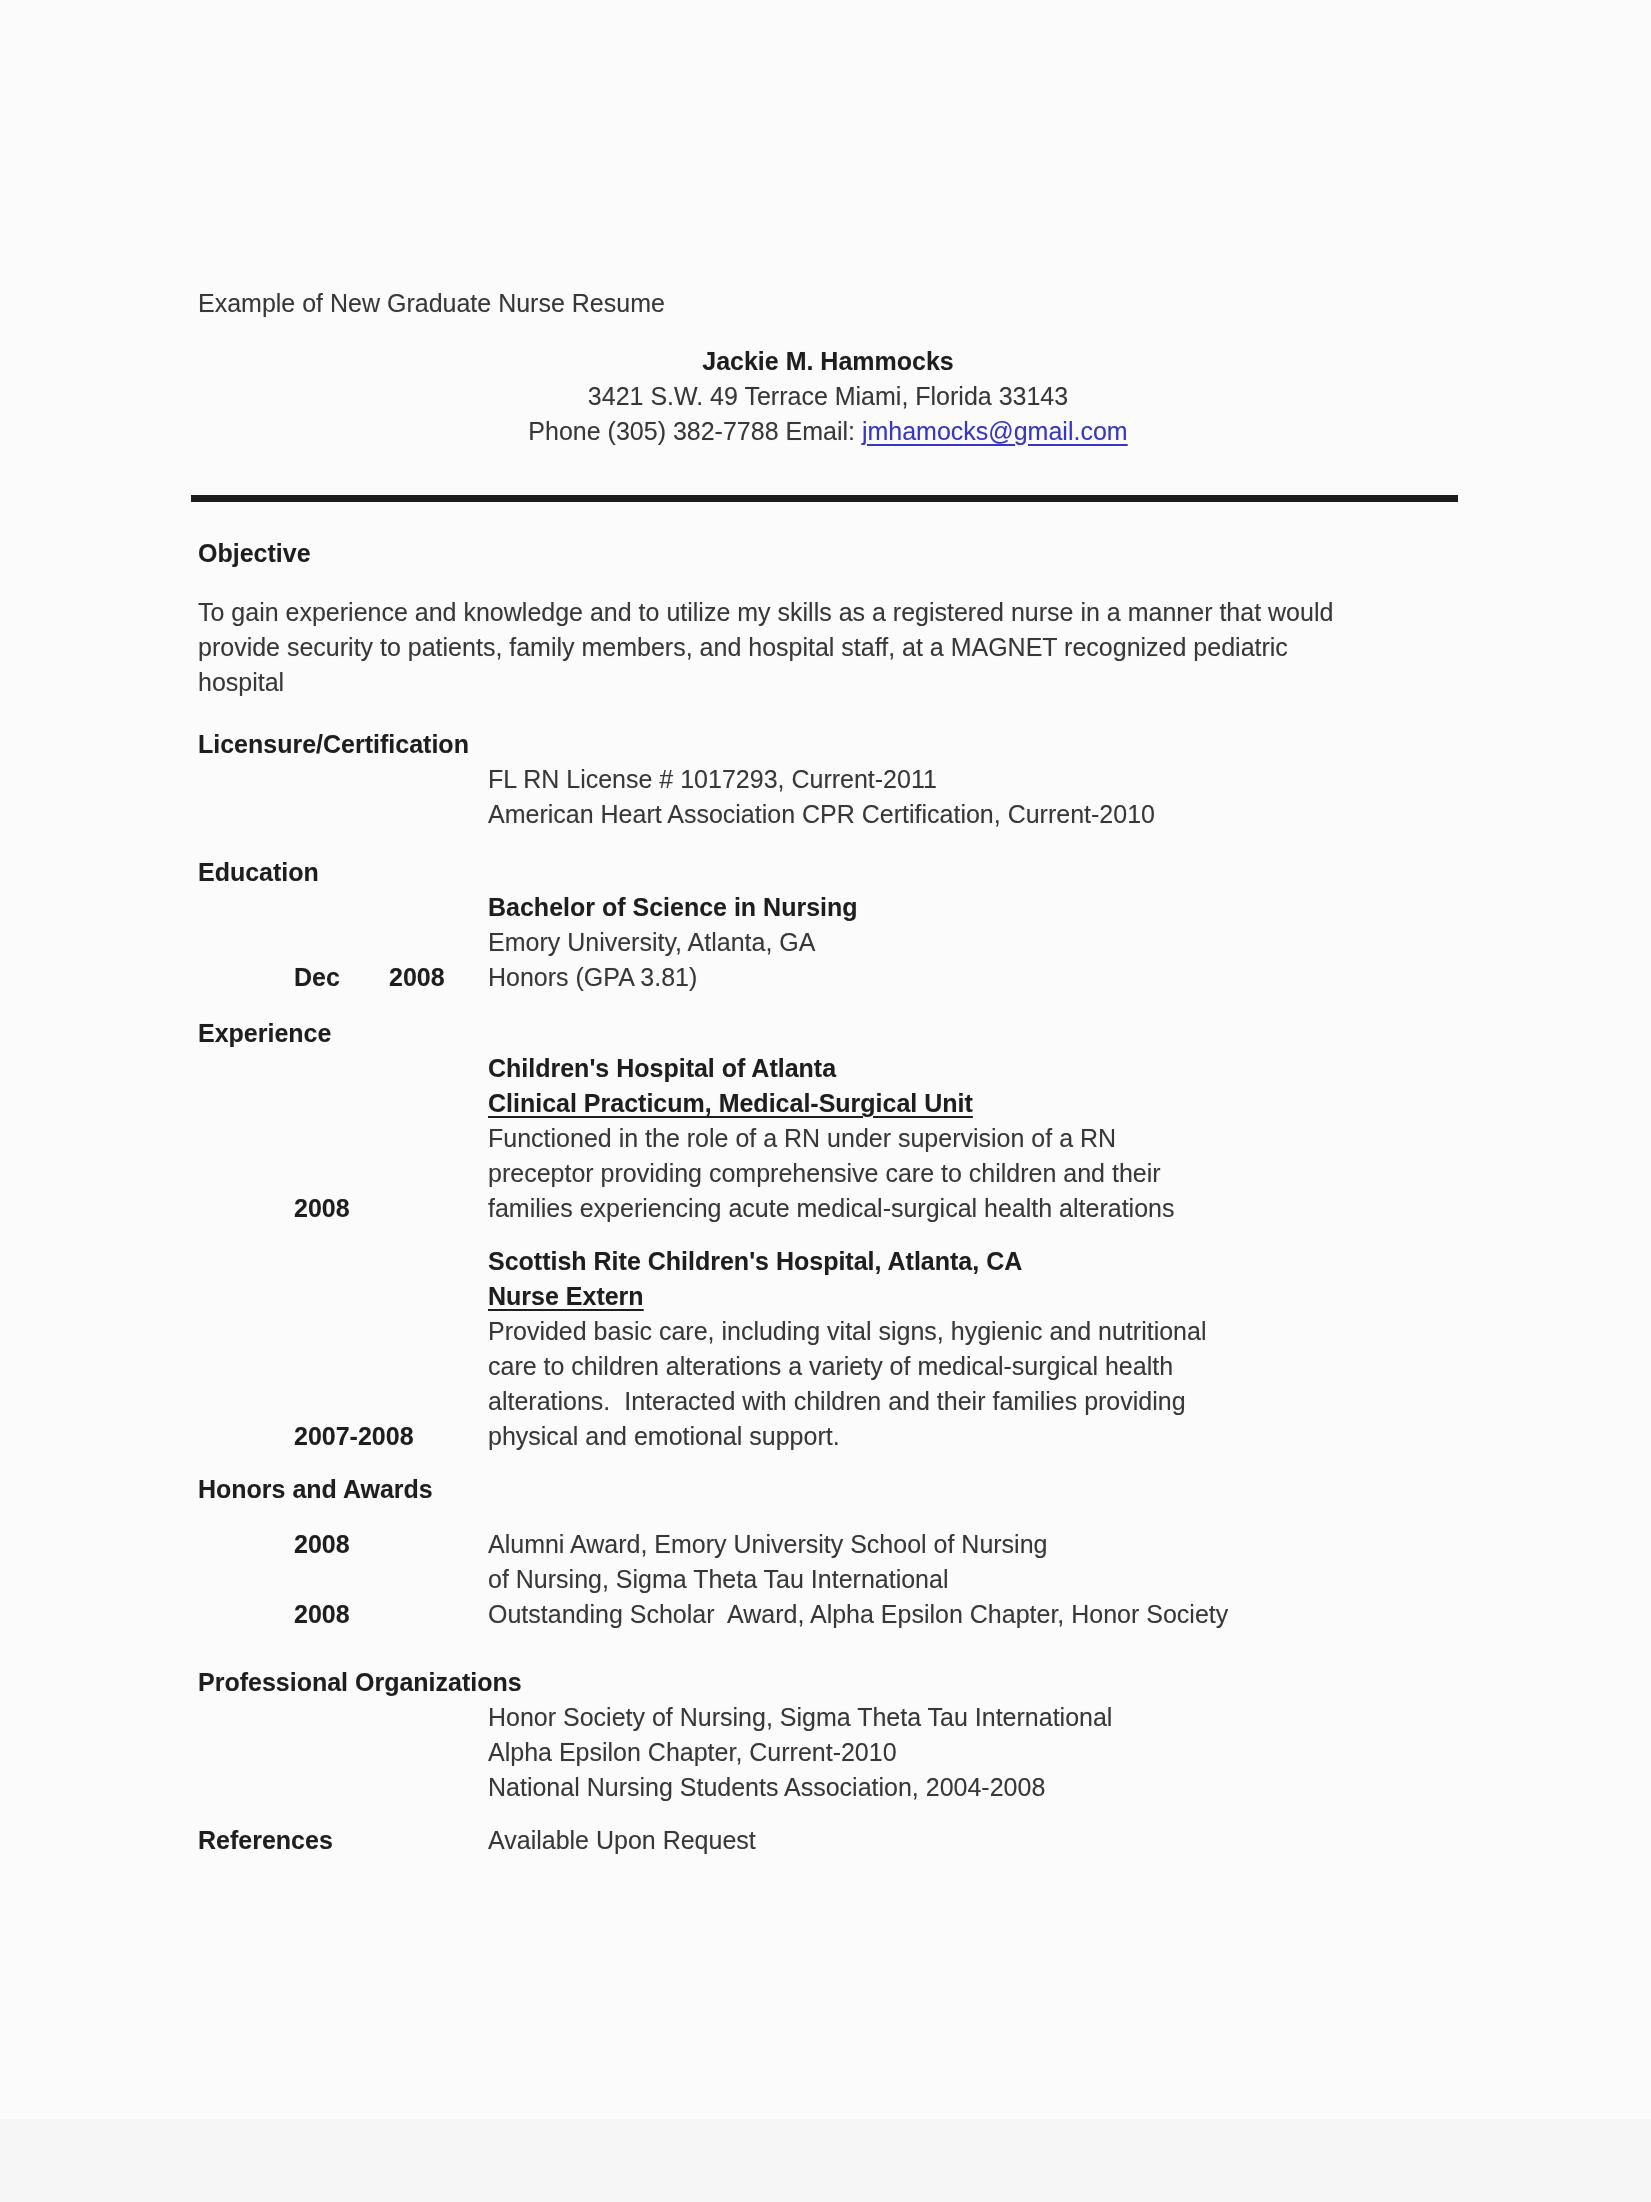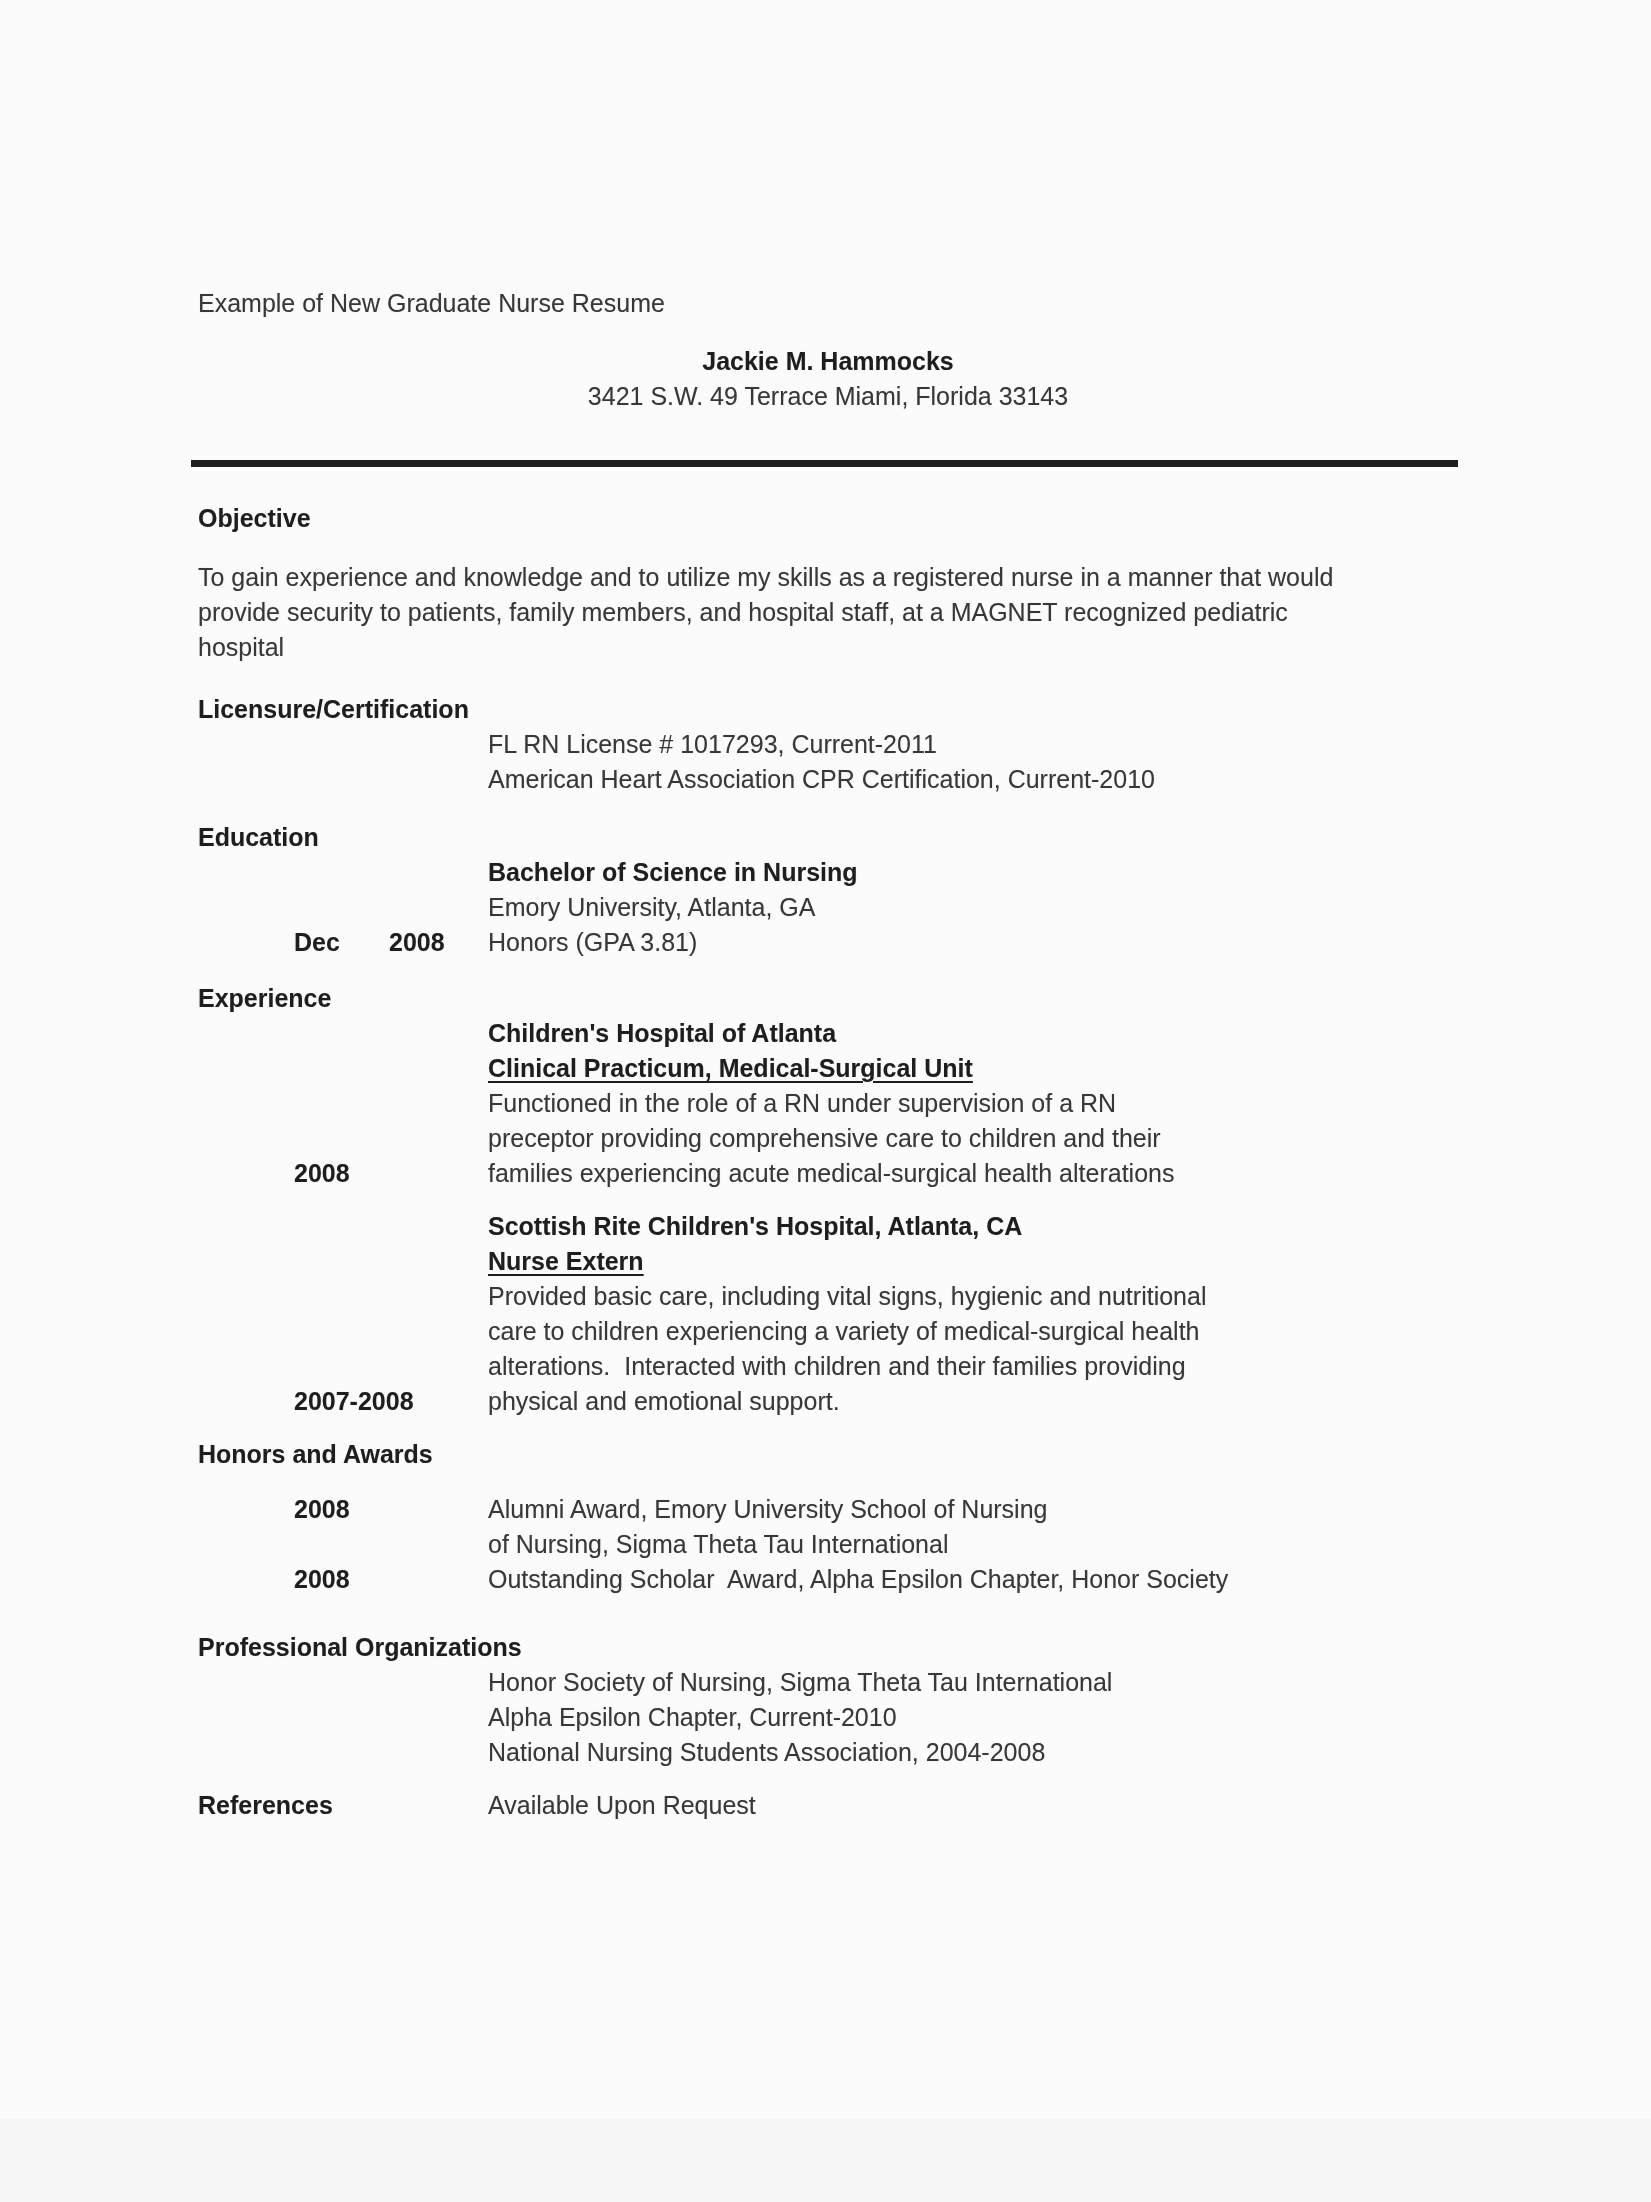--- a/index.html
+++ b/index.html
@@ -68,20 +68,21 @@
 <body>
 
 <div class="page">
   <div class="content">
 
     <div class="line">Example of New Graduate Nurse Resume</div>
 
     <div class="header">
       <div class="line bold">Jackie M. Hammocks</div>
       <div class="line">3421 S.W. 49 Terrace Miami, Florida 33143</div>
+      <div class="line"><span>Phone (305) 382-7788 Email: </span><a class="email" style="color: rgb(54, 54, 201);">jmhamocks@gmail.com</a></div>
     </div>
 
     <div class="rule"></div>
 
     <div class="sec-objective">
       <div class="line bold">Objective</div>
       <div class="obj-para">
         <div class="line">To gain experience and knowledge and to utilize my skills as a registered nurse in a manner that would</div>
         <div class="line">provide security to patients, family members, and hospital staff, at a MAGNET recognized pediatric</div>
         <div class="line">hospital</div>
@@ -119,21 +120,21 @@
           <div class="line">families experiencing acute medical-surgical health alterations</div>
         </div>
       </div>
 
       <div class="row job-2">
         <div class="gutter bold line">2007-2008</div>
         <div class="body-col">
           <div class="line bold">Scottish Rite Children's Hospital, Atlanta, CA</div>
           <div class="line bold underline">Nurse Extern</div>
           <div class="line">Provided basic care, including vital signs, hygienic and nutritional</div>
-          <div class="line">care to children experiencing a variety of medical-surgical health</div>
+          <div class="line">care to children alterations a variety of medical-surgical health</div>
           <div class="line">alterations.  Interacted with children and their families providing</div>
           <div class="line">physical and emotional support.</div>
         </div>
       </div>
     </div>
 
     <div class="sec-honors">
       <div class="line bold">Honors and Awards</div>
       <div class="awards">
         <div class="row">

